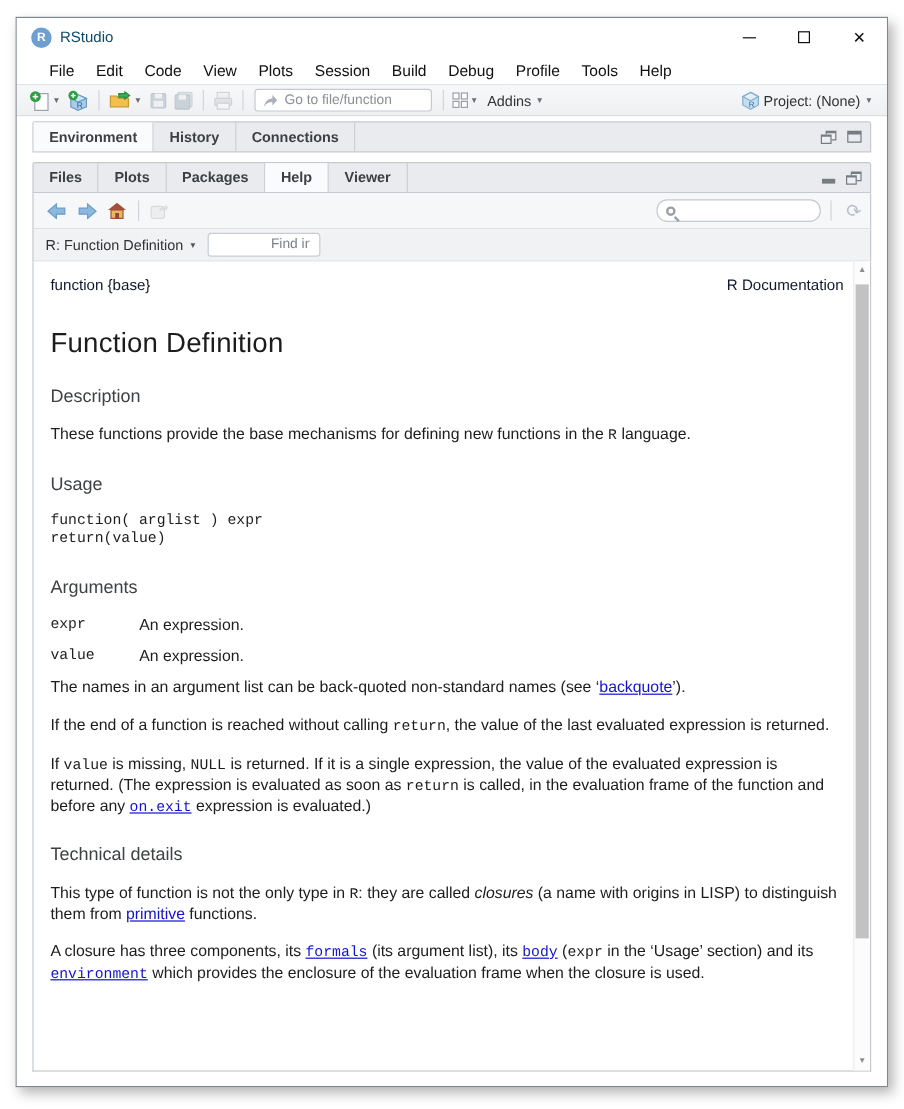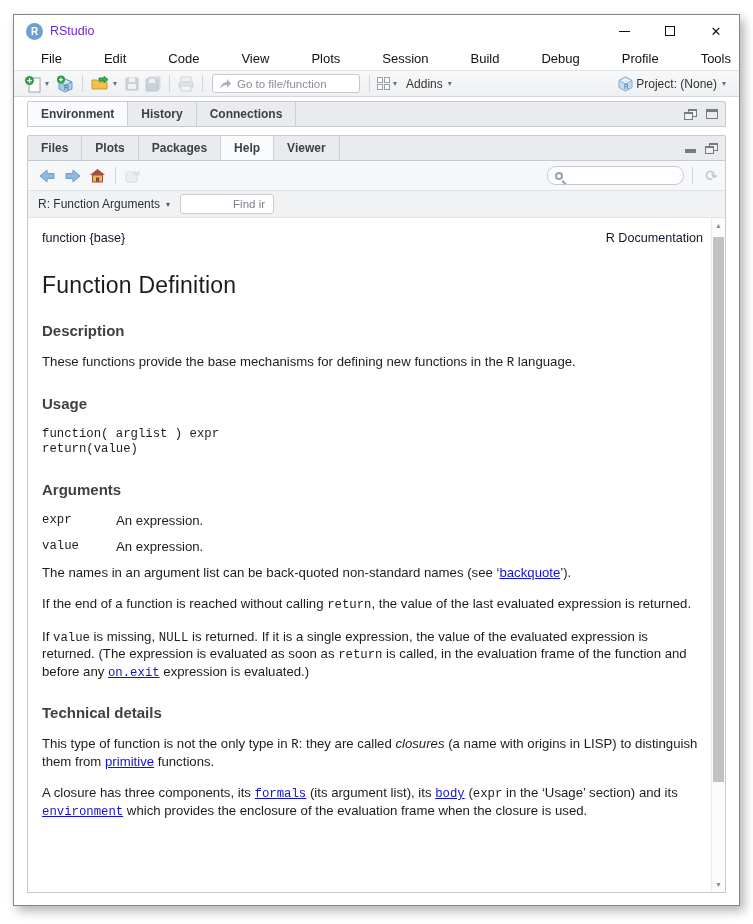--- a/index.html
+++ b/index.html
@@ -10,30 +10,30 @@
     background:#fff; border:1px solid #80868e;
     box-shadow:4px 5px 10px rgba(0,0,0,.30);
     display:flex; flex-direction:column;
   }
 
   
   .titlebar { height:32px; display:flex; align-items:center; background:#fff; flex:0 0 auto; }
   .app-logo { width:17px; height:17px; border-radius:50%; background:#6f9fd0; color:#fff;
     font-size:10px; font-weight:700; display:flex; align-items:center; justify-content:center;
     margin:0 7px 0 12px; }
-  .app-title { font-size:12.5px; color:#6d28d9; }
+  .app-title { font-size:12.5px; color:#0c4a6e; }
   .win-controls { margin-left:auto; display:flex; height:100%; }
   .win-btn { width:46px; height:100%; display:flex; align-items:center; justify-content:center;
     font-size:13px; color:#111; cursor:default; }
   .glyph-min { width:11px; height:1px; background:#111; display:inline-block; }
   .glyph-max { width:10px; height:10px; border:1px solid #111; display:inline-block; }
   .glyph-close { font-size:13px; line-height:1; }
 
   
-  .menubar { height:23px; display:flex; align-items:center; padding-left:18px; background:#fff; flex:0 0 auto;gap:24px; }
+  .menubar { height:23px; display:flex; align-items:center; padding-left:18px; background:#fff; flex:0 0 auto; }
   .menu-item { padding:0 9px; font-size:13px; color:#111; }
 
   
   .toolbar { height:27px; background:linear-gradient(#f7f8f9,#eef0f2);
     border-top:1px solid #e2e4e7; border-bottom:1px solid #d4d7db;
     display:flex; align-items:center; padding:0 8px; flex:0 0 auto; }
   .tb-sep { width:1px; height:17px; background:#d2d5d9; margin:0 5px; }
   .tb-caret { font-size:8px; color:#6a6f75; margin:0 3px; }
   .tb-btn { display:flex; align-items:center; padding:0 2px; }
   .dim { opacity:.42; filter:grayscale(.5); }
@@ -89,21 +89,21 @@
     display:flex; align-items:center; }
   .find-box input { border:none; outline:none; width:100%; font-size:11.5px; background:transparent;
     font-family:Liberation Sans, sans-serif;padding-left:44px; }
   .find-box input::placeholder { color:#7d8288; }
 
   
   .content-wrap { flex:1; display:flex; background:#fff; border:1px solid #c6cace; border-top:none; min-height:0; }
   .doc { flex:1; padding:13px 8px 0 14px; overflow:hidden; font-size:13.2px; color:#1d1d1d; }
   .doc-header { display:flex; justify-content:space-between; font-size:12.6px; color:#0f172a; }
   h1.doc-title { font-size:23px; font-weight:400; color:#1c1c1c; margin:27px 0 6px; letter-spacing:.2px; }
-  h2.sec { font-size:15px; font-weight:700; color:#3f4245; margin:23px 0 15px; }
+  h2.sec { font-size:15px; font-weight:400; color:#3f4245; margin:23px 0 15px; }
   .doc p { line-height:16.5px; margin:0 0 15px; max-width:668px; }
   .code { font-family:"Liberation Mono","DejaVu Sans Mono",monospace; font-size:12.3px; }
   pre.usage { font-family:"Liberation Mono","DejaVu Sans Mono",monospace; font-size:12.3px;
     line-height:15.5px; margin:0 0 10px; color:#1d1d1d; }
   a.hlink { color:#1212d6; text-decoration:underline; cursor:pointer; }
   .arg-row { display:flex; margin-bottom:10px; }
   .arg-name { flex:0 0 74px; font-family:"Liberation Mono","DejaVu Sans Mono",monospace; font-size:12.3px; }
   .arg-desc { flex:1; line-height:16px; }
 
   
@@ -293,21 +293,21 @@
         </span>
         <span class="help-search">
           <span class="mag"></span>
           <input type="text" placeholder="" style="">
         </span>
         <span class="tb-sep" style="margin-left:8px"></span>
         <span class="refresh-ic">⟳</span>
       </div>
 
       <div class="topic-bar">
-        <span class="topic-label">R: Function Arguments</span>
+        <span class="topic-label">R: Function Definition</span>
         <span class="topic-caret">▾</span>
         <span class="find-box">
           <input type="text" placeholder="Find in Topic" style="">
         </span>
       </div>
 
       <div class="content-wrap">
         <div class="doc">
           <div class="doc-header">
             <span>function {base}</span>

